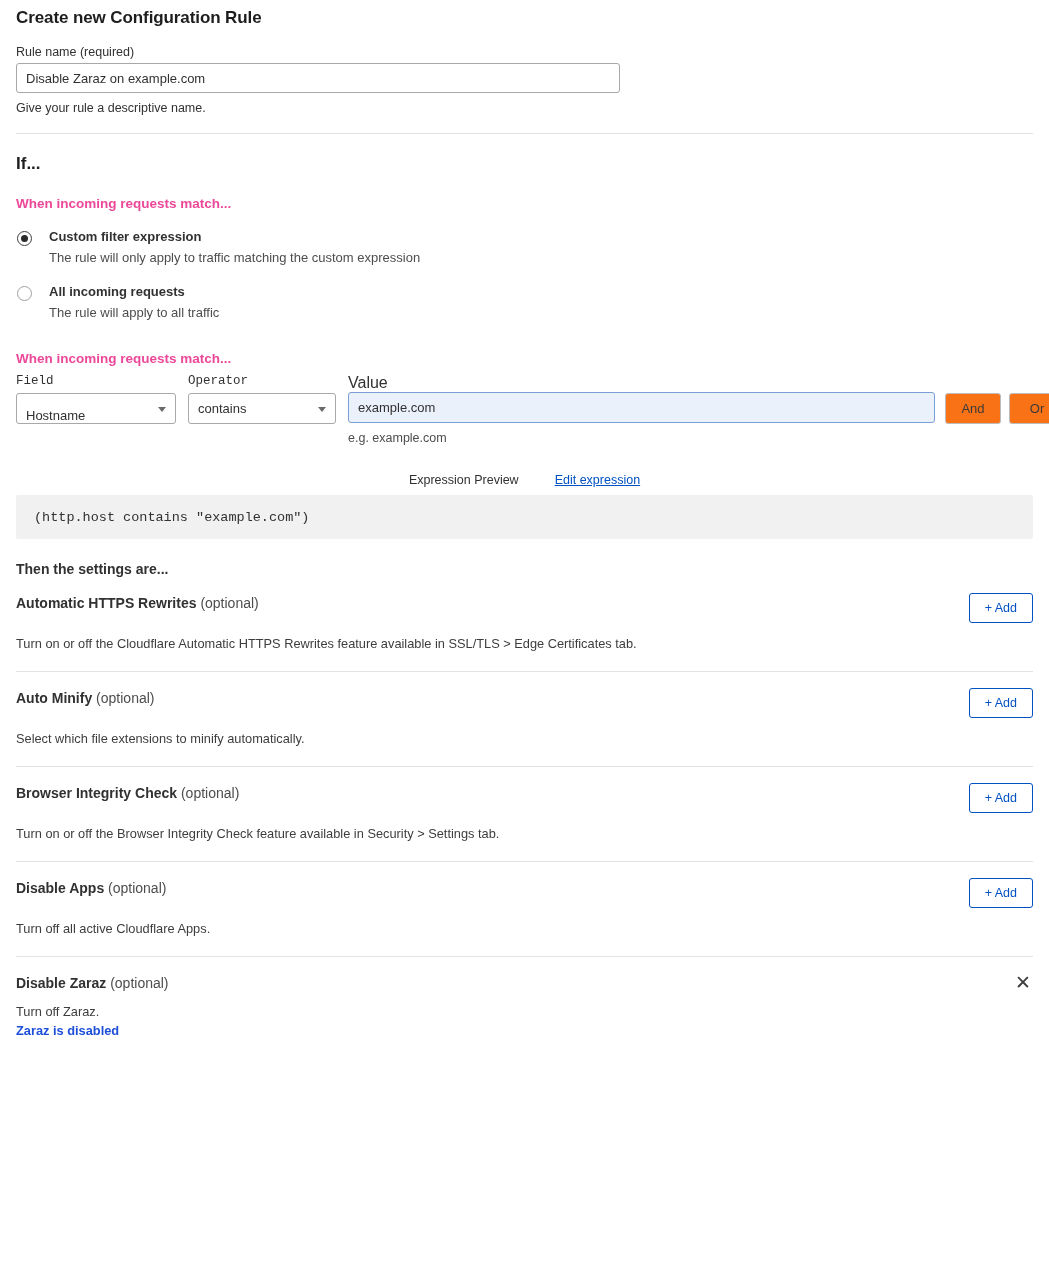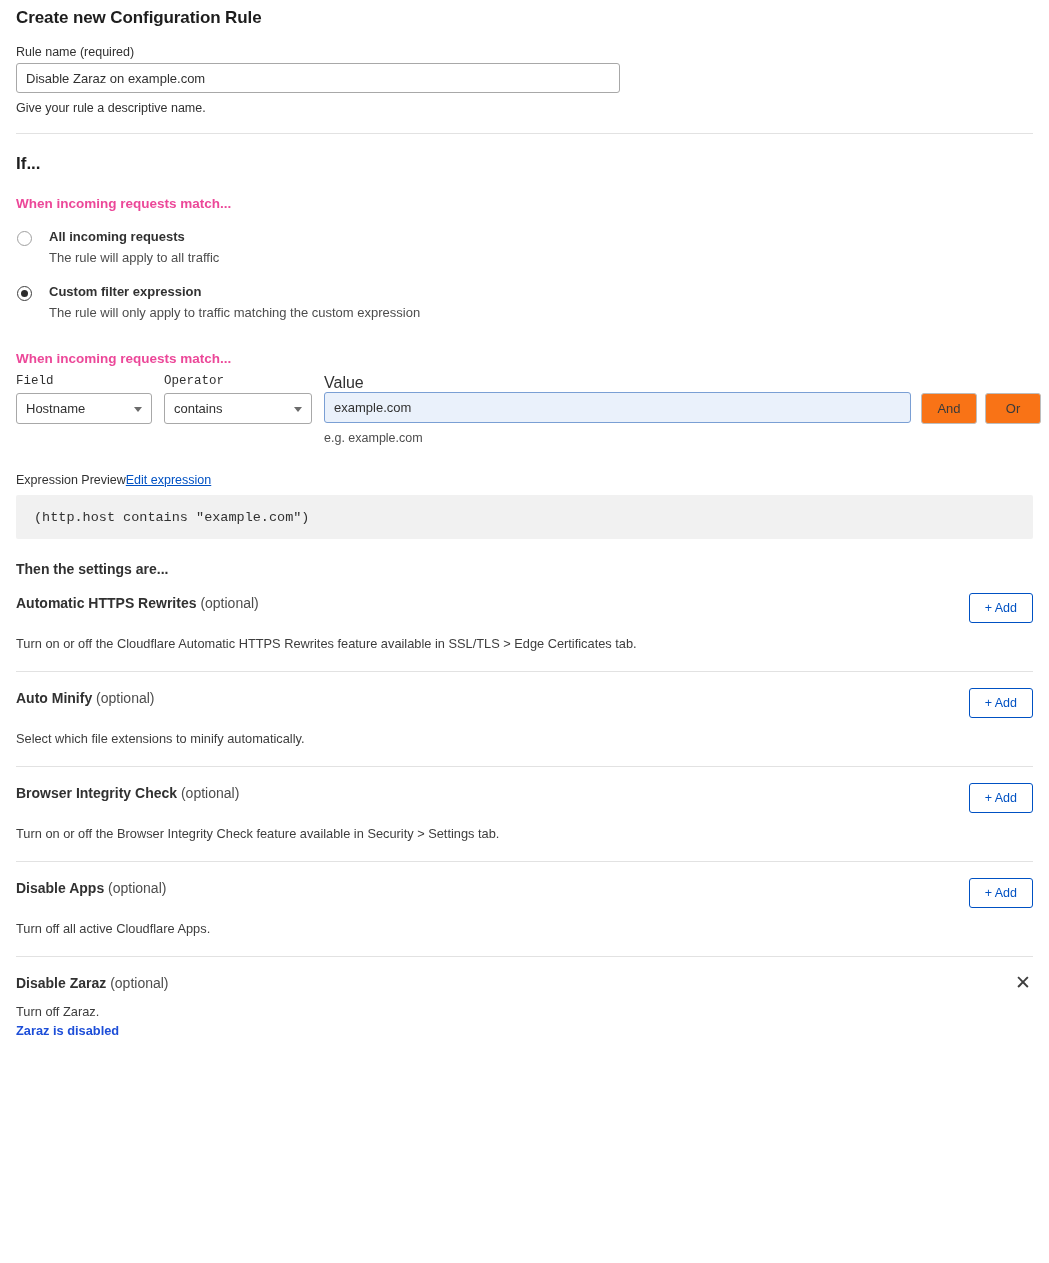--- a/index.html
+++ b/index.html
@@ -133,21 +133,21 @@
   .select .chev {
     position: absolute;
     right: 9px;
     top: 50%;
     margin-top: -2px;
     width: 0; height: 0;
     border-left: 4.5px solid transparent;
     border-right: 4.5px solid transparent;
     border-top: 5px solid #6b6b6b;
   }
-  .w-field { width: 136px; }
+  .w-field { width: 160px; align-items: flex-end; }
   .w-operator { width: 148px; }
   .value-col { flex: 0 0 auto; }
   .value-input {
     width: 587px;
     height: 31px;
     border: 1px solid #7a9fd4;
     background: #eaf1fb;
     border-radius: 3px;
     padding: 0 9px;
     font-size: 13px;
@@ -175,23 +175,24 @@
     color: #3b3b3b;
     display: flex;
     align-items: center;
     justify-content: center;
     margin-left: 8px;
     cursor: pointer;
   }
   .btn-gray:first-child { margin-left: 0; }
   .preview-head {
     display: flex;
-    justify-content: flex-start;
+    justify-content: center;
     align-items: flex-end;
     margin-top: 28px;
+    gap: 36px;
   }
   .preview-label {
     font-size: 12.5px;
     color: #313131;
   }
   .link {
     font-size: 12.5px;
     color: #0051c3;
     text-decoration: underline;
     cursor: pointer;
@@ -276,32 +277,32 @@
   <div class="label-sm">Rule name (required)</div>
   <input class="text-input" type="text" value="Disable Zaraz on example.com" style="">
   <div class="helper">Give your rule a descriptive name.</div>
 
   <hr class="divider">
 
   <h2 class="section-heading">If...</h2>
   <div class="subheading">When incoming requests match...</div>
 
   <div class="radio-row">
+    <span class="radio checked"></span>
+    <span class="radio-texts">
+      <div class="r-title">Custom filter expression</div>
+      <div class="r-desc">The rule will only apply to traffic matching the custom expression</div>
+    </span>
+  </div>
+
+  <div class="radio-row">
     <span class="radio"></span>
     <span class="radio-texts">
       <div class="r-title">All incoming requests</div>
       <div class="r-desc">The rule will apply to all traffic</div>
-    </span>
-  </div>
-
-  <div class="radio-row">
-    <span class="radio checked"></span>
-    <span class="radio-texts">
-      <div class="r-title">Custom filter expression</div>
-      <div class="r-desc">The rule will only apply to traffic matching the custom expression</div>
     </span>
   </div>
 
   <div class="subheading" style="margin-top:30px">When incoming requests match...</div>
 
   <div class="filter-grid">
     <div class="field-col">
       <div class="col-label">Field</div>
       <div class="select w-field">
         <span>Hostname</span>

